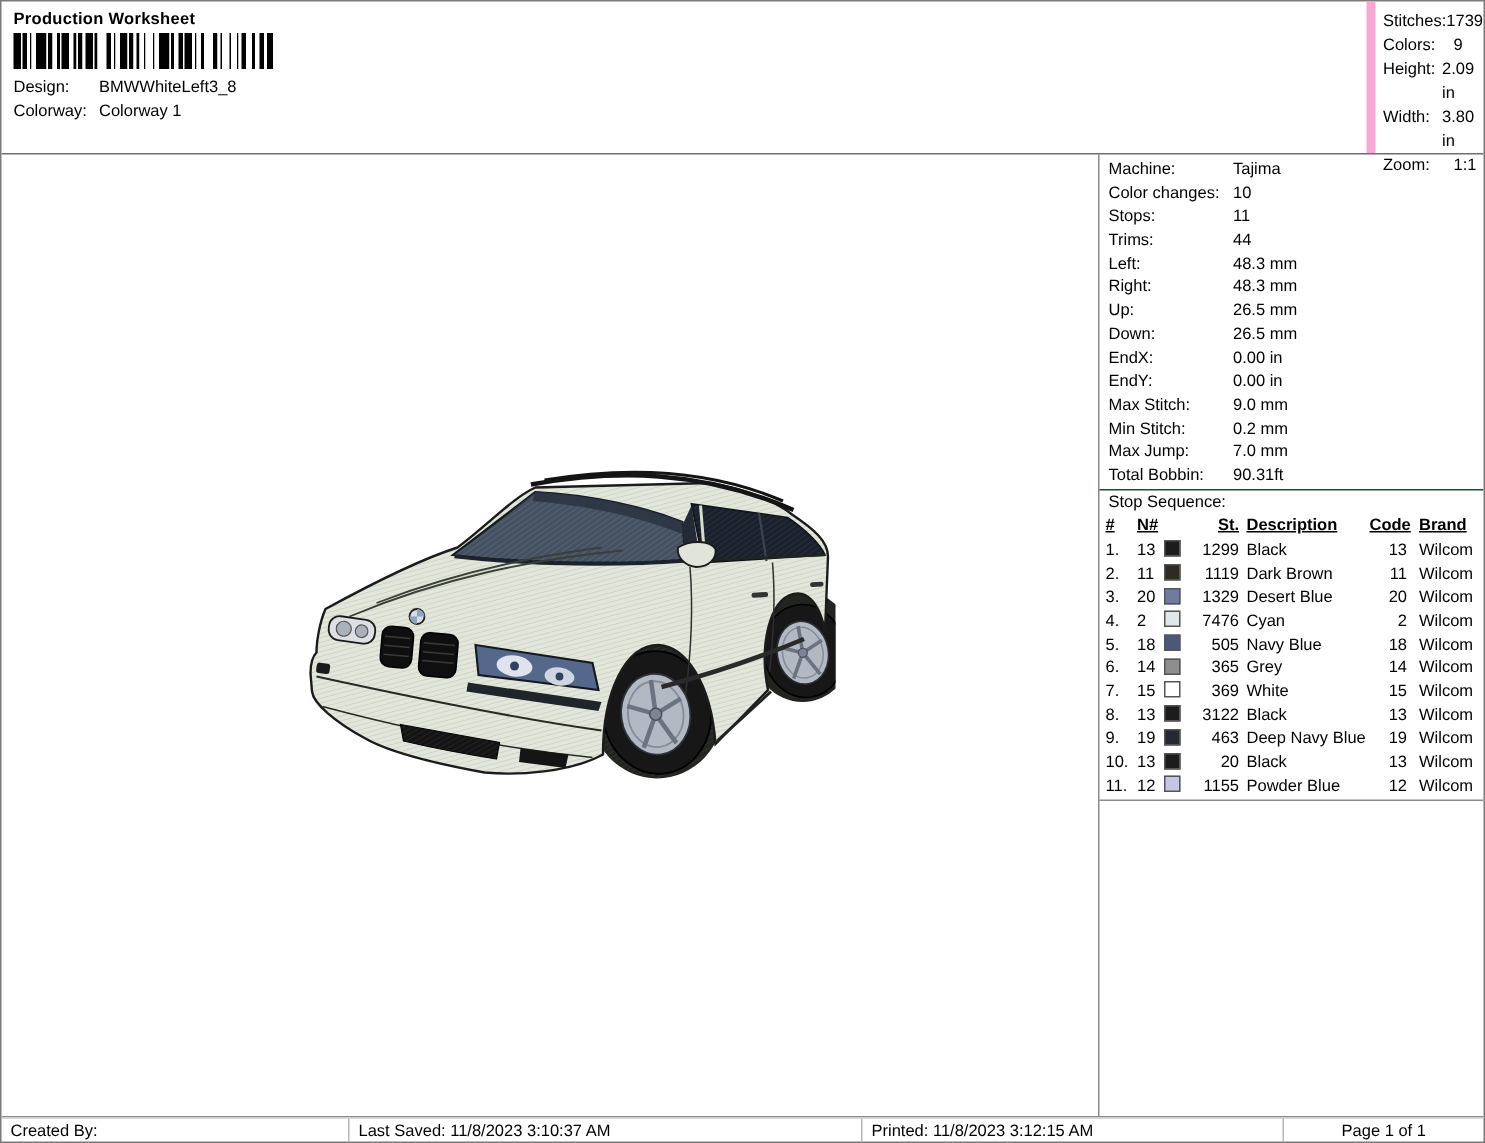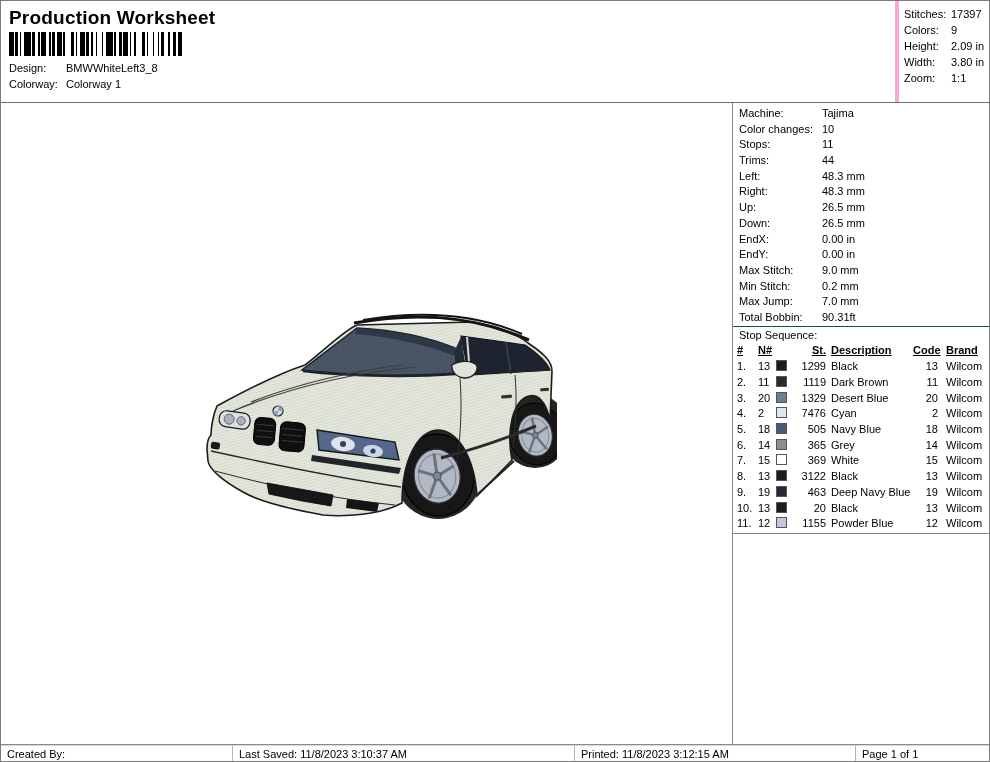--- a/index.html
+++ b/index.html
@@ -4,27 +4,27 @@
 <style>
   html,body{margin:0;padding:0;background:#fff;}
   .page{
     position:relative;width:990px;height:762px;background:#ffffff;
     font-family:"Liberation Sans","DejaVu Sans",sans-serif;color:#000;
     box-sizing:border-box;border:1px solid #7a7a7a;overflow:hidden;
   }
   
   .header{display:flex;height:102px;border-bottom:1px solid #6e6e6e;box-sizing:border-box;}
   .header-left{flex:1;padding:4px 8px 0 8px;box-sizing:border-box;}
-  .title{font-size:19px;font-weight:bold;letter-spacing:.2px;margin:2px 0 3px 0;}
+  .title{font-size:11px;font-weight:bold;letter-spacing:.2px;margin:2px 0 3px 0;}
   .subtitle{font-size:11px;margin:0 0 4px 0;}
   .barcode{height:24px;width:212px;display:flex;align-items:stretch;margin:1px 0 4px 0;}
   .barcode i{display:block;background:#000;}
   .kv-row{font-size:11px;line-height:16px;display:flex;}
   .kv-row .k{width:57px;}
-  .header-right{width:94px;border-left:4px solid #f9a8d4;padding:5px 0 0 5px;box-sizing:border-box;}
+  .header-right{width:78px;border-left:6px solid #f9a8d4;padding:5px 0 0 5px;box-sizing:border-box;}
   .stat-row{font-size:11px;line-height:16px;display:flex;}
   .stat-row .k{width:47px;}
   
   .main{display:flex;height:641px;box-sizing:border-box;margin-left:10px;}
   .design-area{flex:1;position:relative;}
   .car-svg{position:absolute;left:194px;top:200px;width:352px;height:220px;}
   .info-panel{width:257px;border-left:1px solid #8a8a8a;box-sizing:border-box;font-size:11px;}
   .info-rows{padding:3px 0 0 6px;}
   .info-row{display:flex;height:15.7px;line-height:15.7px;}
   .info-row .k{width:83px;}
@@ -34,21 +34,21 @@
     height:15.7px;line-height:15.7px;align-items:center;}
   .seq-head span{font-weight:bold;text-decoration:underline;}
   .c-st,.c-code{text-align:right;padding-right:3px;}
   .c-brand{padding-left:5px;}
   .c-desc{padding-left:2px;}
   .swatch{width:11px;height:11px;border:1px solid #555;box-sizing:border-box;display:inline-block;margin-top:2px;}
   
   .footer{display:flex;height:18px;border-top:1px solid #8a8a8a;box-sizing:border-box;font-size:11px;}
   .footer .cell{border-right:1px solid #b5b5b5;border-top:1px solid #d9d9d9;line-height:16px;
     padding:0 6px;box-sizing:border-box;white-space:nowrap;overflow:hidden;}
-  .f1{width:232px;}.f2{width:342px;}.f3{width:281px;}.f4{flex:1;text-align:left;border-right:none!important;}
+  .f1{width:232px;}.f2{width:342px;}.f3{width:281px;}.f4{flex:1;text-align:center;border-right:none!important;}
 </style>
 </head>
 <body>
 
 <div class="page">
 
   <div class="header">
     <div class="header-left">
       <div class="title">Production Worksheet</div>
       <div class="barcode" id="barcode">

